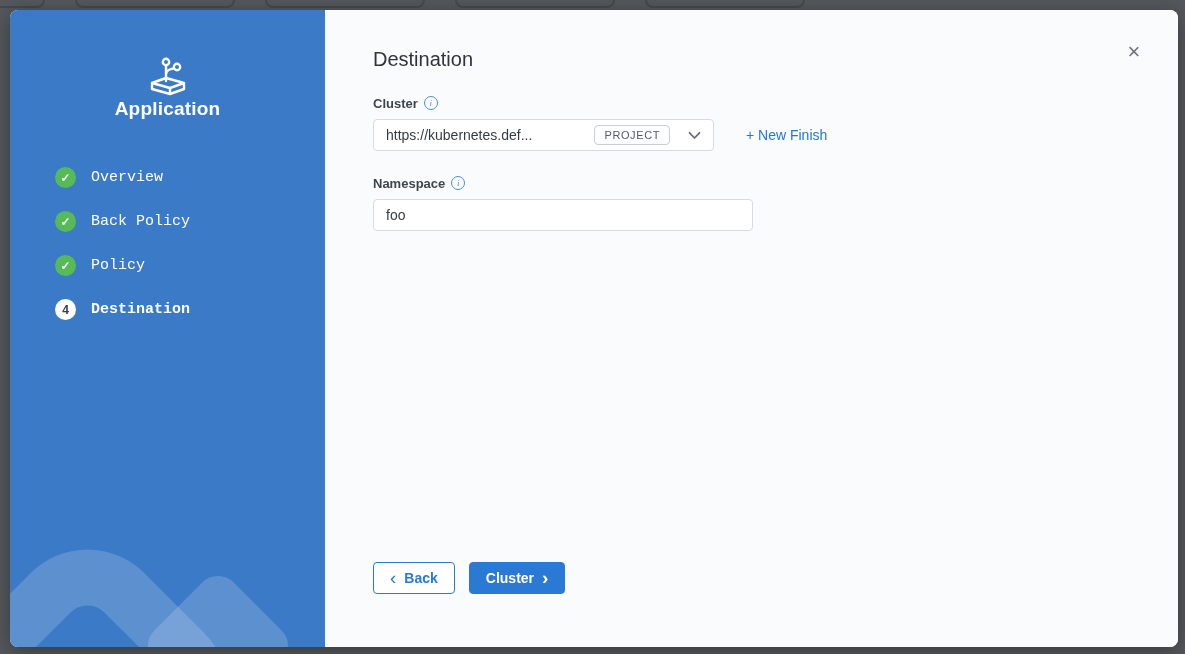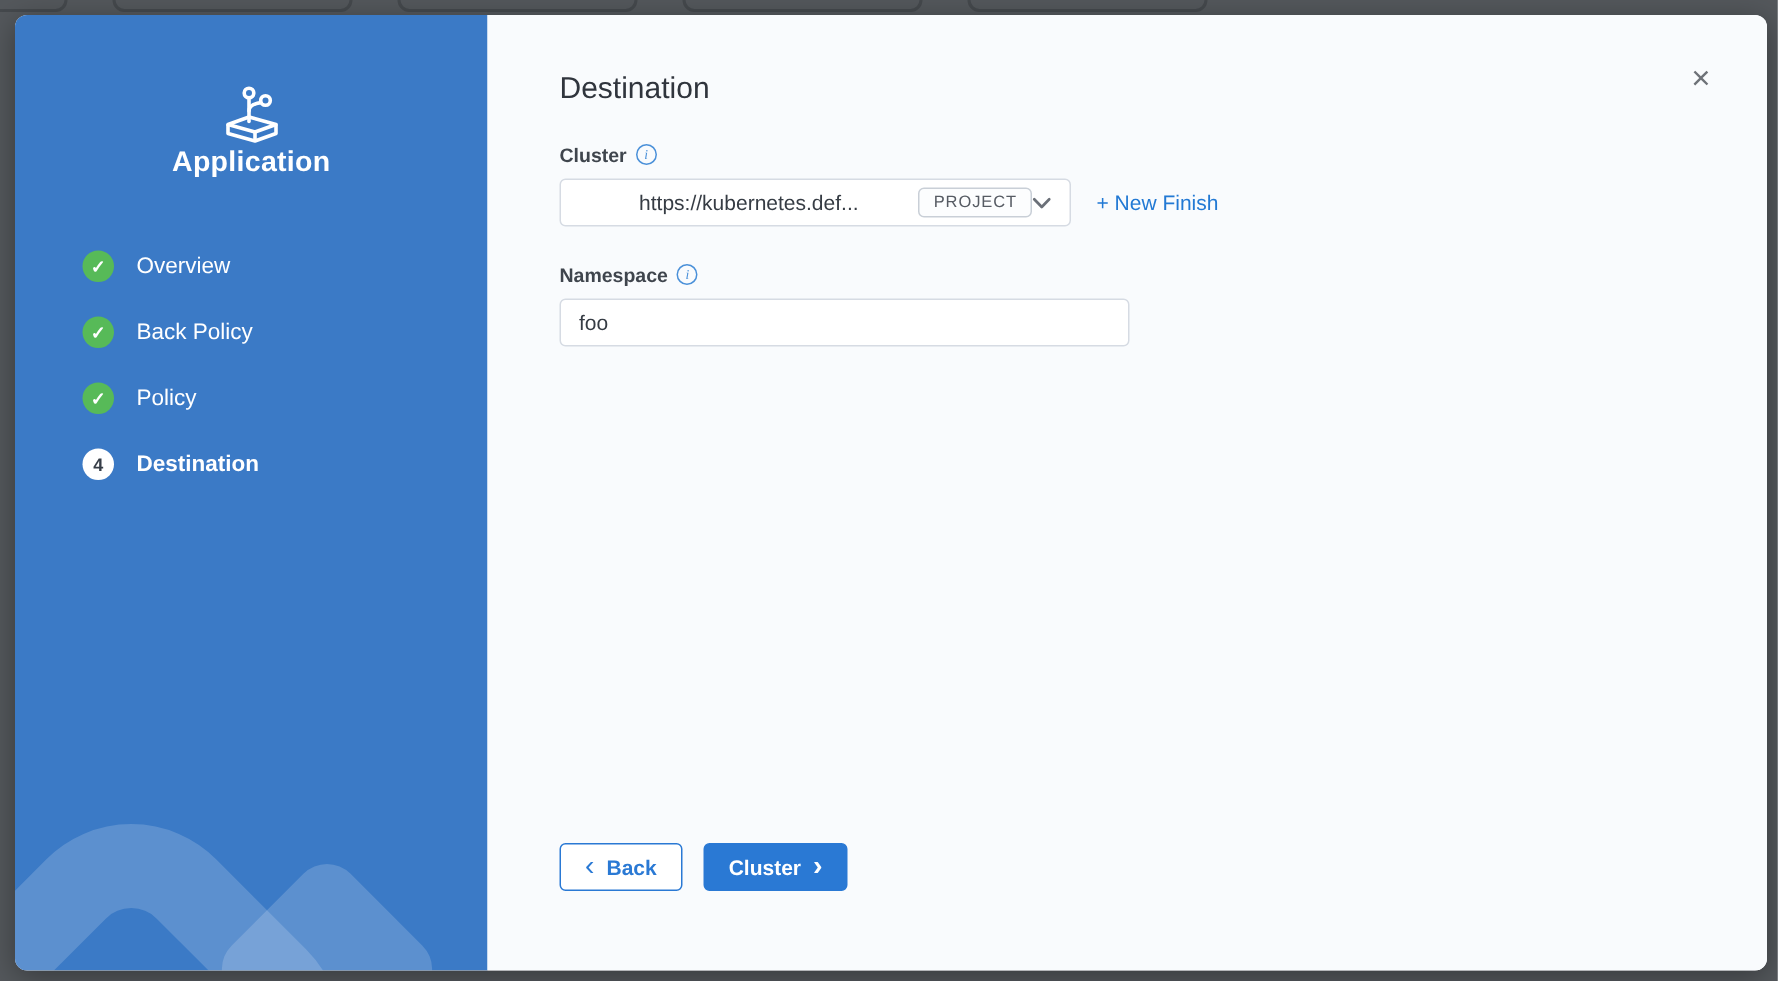--- a/index.html
+++ b/index.html
@@ -57,21 +57,21 @@
     cursor: pointer;
   }
   .step-circle {
     width: 21px; height: 21px; border-radius: 50%;
     flex: 0 0 21px;
     display: flex; align-items: center; justify-content: center;
     margin-right: 15px;
   }
   .step-circle.done { background: #57ba58; color: #ffffff; font-size: 12px; font-weight: 700; }
   .step-circle.current { background: #ffffff; color: #363d47; font-size: 12px; font-weight: 700; }
-  .step-label { font-size: 15px; font-weight: 500; color: #ffffff; }
+  .step-label { font-size: 15px; font-weight: 500; color: #ffffff; font-family: Liberation Mono, monospace; }
   .step.current .step-label { font-weight: 700; }
 
   
   .wm { position: absolute; z-index: 1; background: transparent; }
   .wm-ring {
     left: -45px; bottom: -165px;
     width: 245px; height: 245px;
     border: 56px solid rgba(255,255,255,0.17);
     border-radius: 80px;
     transform: rotate(45deg);
@@ -104,21 +104,21 @@
   .field-label { font-size: 13px; font-weight: 700; color: #3f454d; }
   .info-icon {
     width: 14px; height: 14px;
     border: 1.3px solid #4a90d9; border-radius: 50%;
     color: #4a90d9;
     font-size: 9px; font-style: italic; font-family: "Liberation Serif", serif;
     display: inline-flex; align-items: center; justify-content: center;
     line-height: 1;
   }
 
-  .cluster-row { display: flex; align-items: center; gap: 17px; text-align: center; }
+  .cluster-row { display: flex; align-items: center; gap: 32px; }
   .select-box {
     width: 341px; height: 32px;
     background: #ffffff;
     border: 1px solid #d6dbe3;
     border-radius: 4px;
     display: flex; align-items: center;
     padding: 0 12px;
     cursor: pointer;
   }
   .select-value {
@@ -126,20 +126,21 @@
     font-size: 14px; color: #363c44;
     white-space: nowrap; overflow: hidden;
   }
   .project-badge {
     border: 1px solid #c9cfd7;
     border-radius: 4px;
     padding: 3px 9px;
     font-size: 11px; letter-spacing: 0.6px;
     color: #565b63;
     background: #fcfdfe;
+    margin-right: 18px;
     white-space: nowrap;
   }
   .chevron-down { display: inline-flex; }
 
   .new-cluster-link {
     font-size: 14px; font-weight: 500;
     color: #2279d4;
     text-decoration: none;
     white-space: nowrap;
     cursor: pointer;

